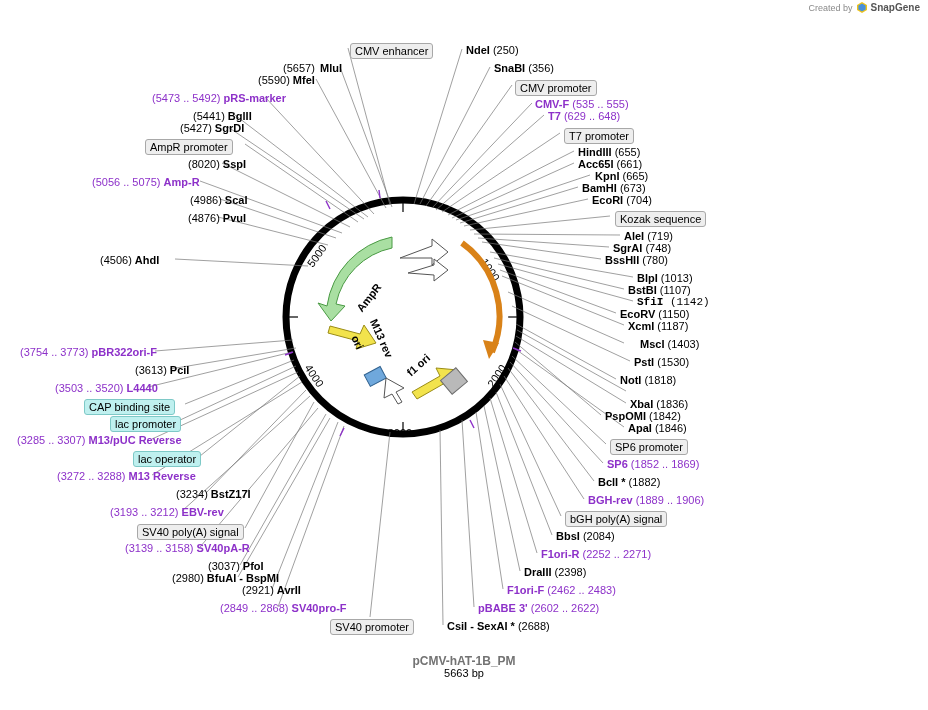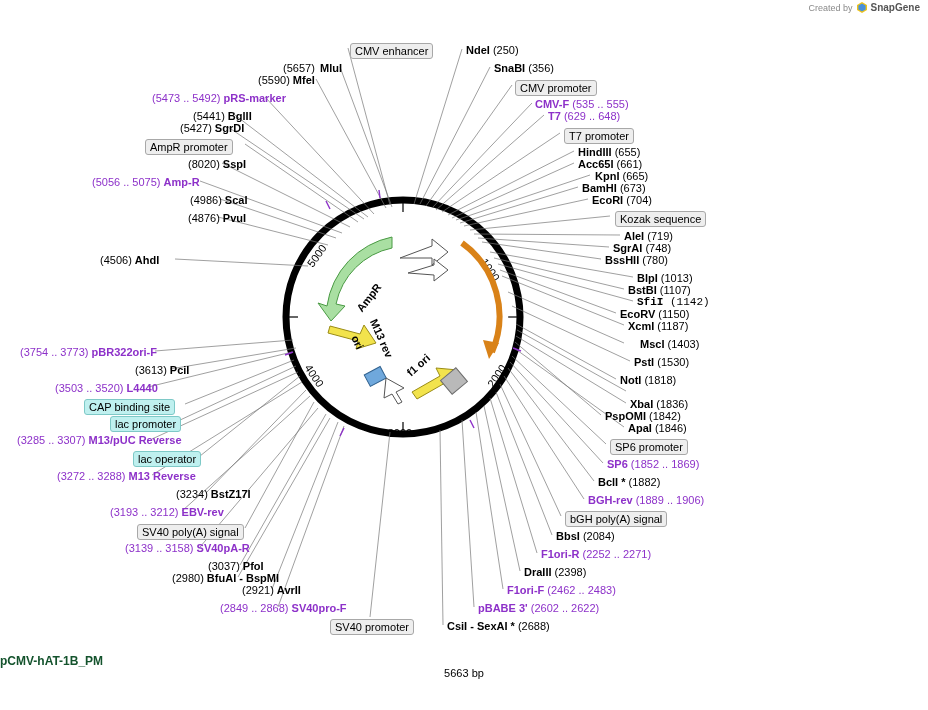--- a/index.html
+++ b/index.html
@@ -63,23 +63,24 @@
     border-radius: 3px;
     line-height: 12px;
     background: #f0f0f0;
     color: #000;
   }
   .tagbox.cyan { background: #bff0ef; border-color: #7ec9c7; }
   .tagbox.grey { background: #eeeeee; border-color: #a8a8a8; }
   .title {
     position: absolute;
     left: 0; right: 0;
+    text-align: center;
     font-size: 12px;
     font-weight: bold;
-    color: #14532d;
+    color: #737373;
   }
   .subtitle {
     position: absolute;
     left: 0; right: 0;
     text-align: center;
     font-size: 11px;
     color: #000;
   }
   .ring-label {
     font-size: 11px;

